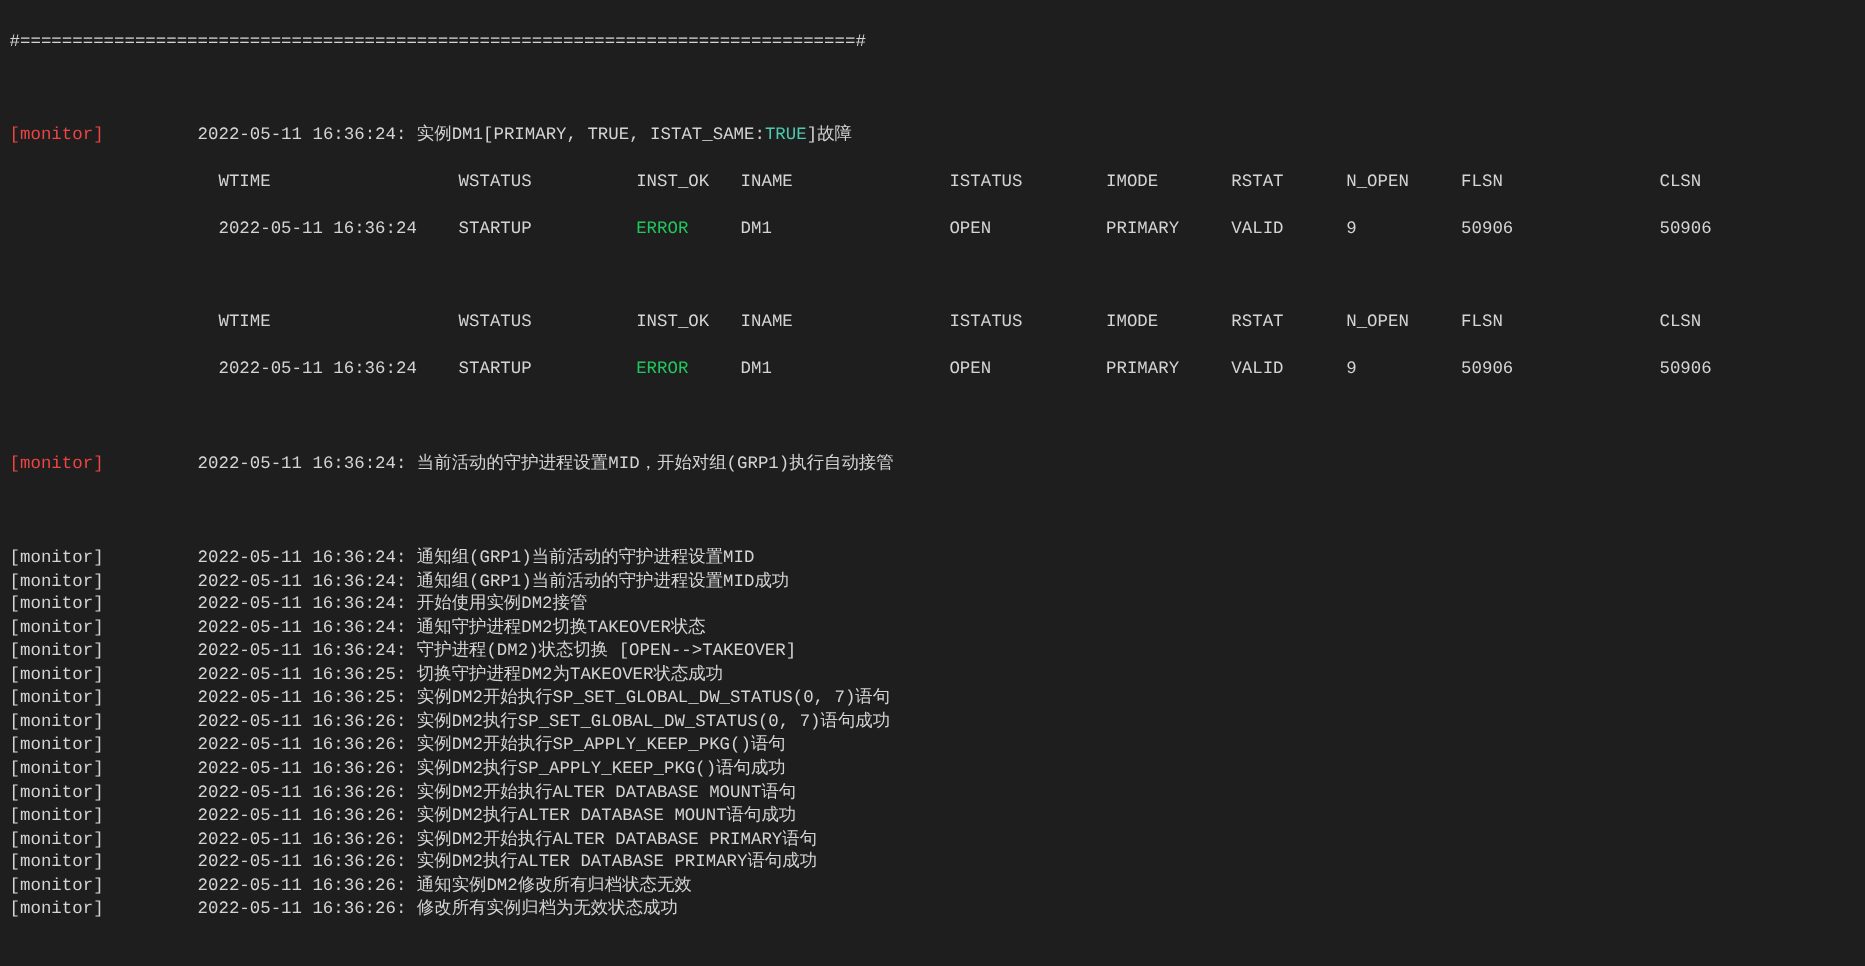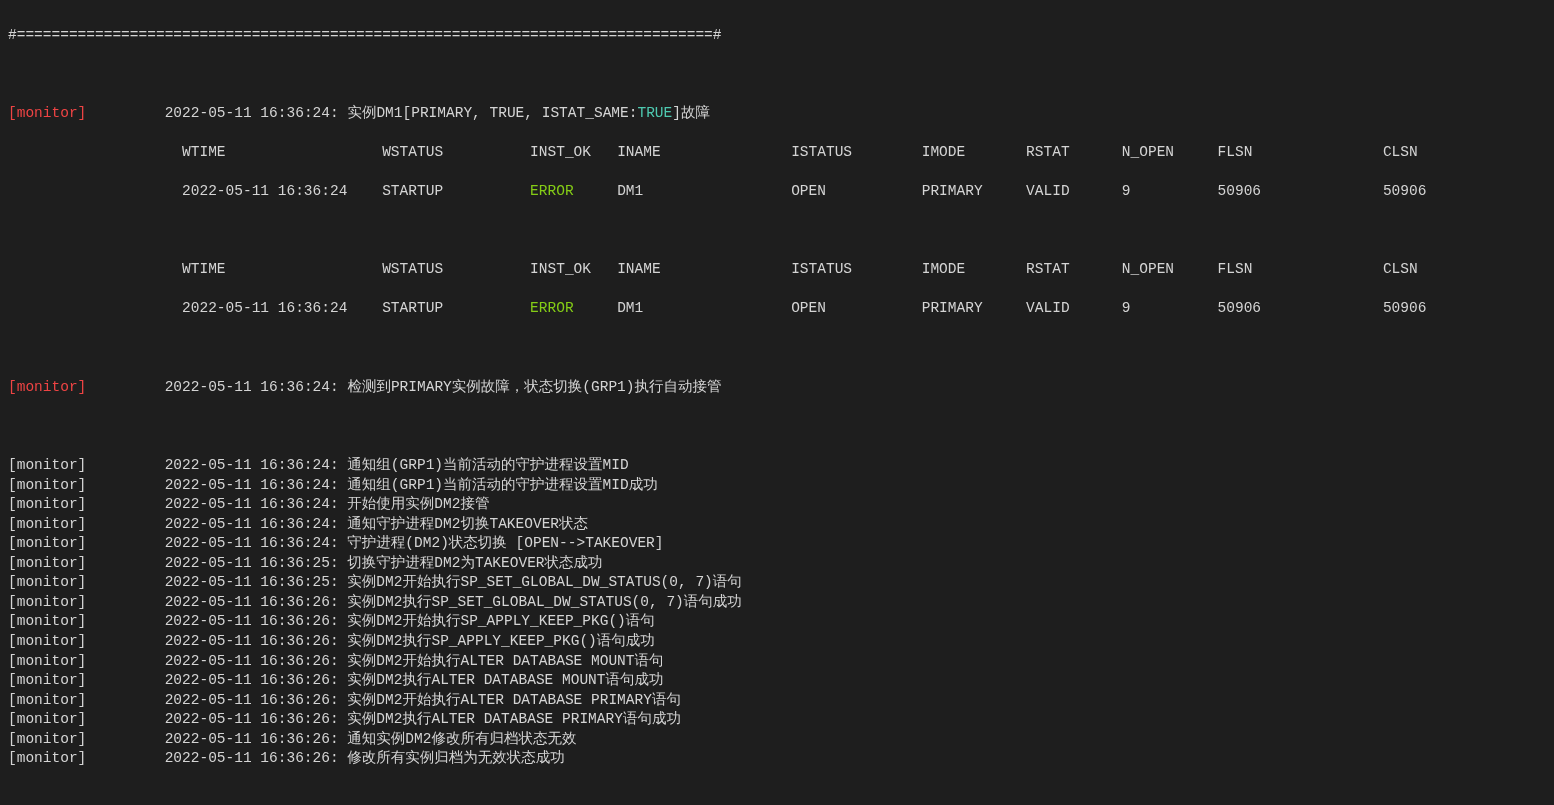--- a/index.html
+++ b/index.html
@@ -1,30 +1,30 @@
 <!DOCTYPE html>
 <html><head>
 <meta charset="utf-8">
 <style>
   html,body{margin:0;padding:0;background:#1e1e1e;color:#d4d4d4;font-family:Consolas,"Courier New",monospace;font-size:14.5px;line-height:1.35;}
   .wrap{padding:6px 8px;white-space:pre;position:relative;min-width:1554px;min-height:805px;box-sizing:border-box;}
   .r{display:block;}
   .tag{color:#ef4444;}
   .true{color:#4ec9b0;}
-  .err{color:#84cc16;text-align:center;}
+  .err{color:#22c55e;text-align:center;}
 </style>
 </head>
 <body>
 <div class="wrap">
 <span class="r">#================================================================================#</span>
 <span class="r"> </span>
 <span class="r"><span class="tag">[monitor]</span><span>         </span><span>2022-05-11 16:36:24: </span><span>实例DM1[PRIMARY, TRUE, ISTAT_SAME:</span><span class="true">TRUE</span><span>]故障</span></span>
 <span class="r"><span>                    </span><span>WTIME                  </span><span>WSTATUS          </span><span>INST_OK   </span><span>INAME               </span><span>ISTATUS        </span><span>IMODE       </span><span>RSTAT      </span><span>N_OPEN     </span><span>FLSN               </span><span>CLSN</span></span>
 <span class="r"><span>                    </span><span>2022-05-11 16:36:24    </span><span>STARTUP          </span><span class="err">ERROR     </span><span>DM1                 </span><span>OPEN           </span><span>PRIMARY     </span><span>VALID      </span><span>9          </span><span>50906              </span><span>50906</span></span>
 <span class="r"> </span>
 <span class="r"><span>                    </span><span>WTIME                  </span><span>WSTATUS          </span><span>INST_OK   </span><span>INAME               </span><span>ISTATUS        </span><span>IMODE       </span><span>RSTAT      </span><span>N_OPEN     </span><span>FLSN               </span><span>CLSN</span></span>
 <span class="r"><span>                    </span><span>2022-05-11 16:36:24    </span><span>STARTUP          </span><span class="err">ERROR     </span><span>DM1                 </span><span>OPEN           </span><span>PRIMARY     </span><span>VALID      </span><span>9          </span><span>50906              </span><span>50906</span></span>
 <span class="r"> </span>
-<span class="r"><span class="tag">[monitor]</span><span>         </span><span>2022-05-11 16:36:24: </span><span>检测到PRIMARY实例故障，状态切换(GRP1)执行自动接管</span></span>
+<span class="r"><span class="tag">[monitor]</span><span>         </span><span>2022-05-11 16:36:24: </span><span>当前活动的守护进程设置MID，开始对组(GRP1)执行自动接管</span></span>
 <span class="r"> </span>
 <div id="loglines"><span class="r">[monitor]         2022-05-11 16:36:24: 通知组(GRP1)当前活动的守护进程设置MID</span><span class="r">[monitor]         2022-05-11 16:36:24: 通知组(GRP1)当前活动的守护进程设置MID成功</span><span class="r">[monitor]         2022-05-11 16:36:24: 开始使用实例DM2接管</span><span class="r">[monitor]         2022-05-11 16:36:24: 通知守护进程DM2切换TAKEOVER状态</span><span class="r">[monitor]         2022-05-11 16:36:24: 守护进程(DM2)状态切换 [OPEN--&gt;TAKEOVER]</span><span class="r">[monitor]         2022-05-11 16:36:25: 切换守护进程DM2为TAKEOVER状态成功</span><span class="r">[monitor]         2022-05-11 16:36:25: 实例DM2开始执行SP_SET_GLOBAL_DW_STATUS(0, 7)语句</span><span class="r">[monitor]         2022-05-11 16:36:26: 实例DM2执行SP_SET_GLOBAL_DW_STATUS(0, 7)语句成功</span><span class="r">[monitor]         2022-05-11 16:36:26: 实例DM2开始执行SP_APPLY_KEEP_PKG()语句</span><span class="r">[monitor]         2022-05-11 16:36:26: 实例DM2执行SP_APPLY_KEEP_PKG()语句成功</span><span class="r">[monitor]         2022-05-11 16:36:26: 实例DM2开始执行ALTER DATABASE MOUNT语句</span><span class="r">[monitor]         2022-05-11 16:36:26: 实例DM2执行ALTER DATABASE MOUNT语句成功</span><span class="r">[monitor]         2022-05-11 16:36:26: 实例DM2开始执行ALTER DATABASE PRIMARY语句</span><span class="r">[monitor]         2022-05-11 16:36:26: 实例DM2执行ALTER DATABASE PRIMARY语句成功</span><span class="r">[monitor]         2022-05-11 16:36:26: 通知实例DM2修改所有归档状态无效</span><span class="r">[monitor]         2022-05-11 16:36:26: 修改所有实例归档为无效状态成功</span></div>
 
 </div>
 
 </body></html>

